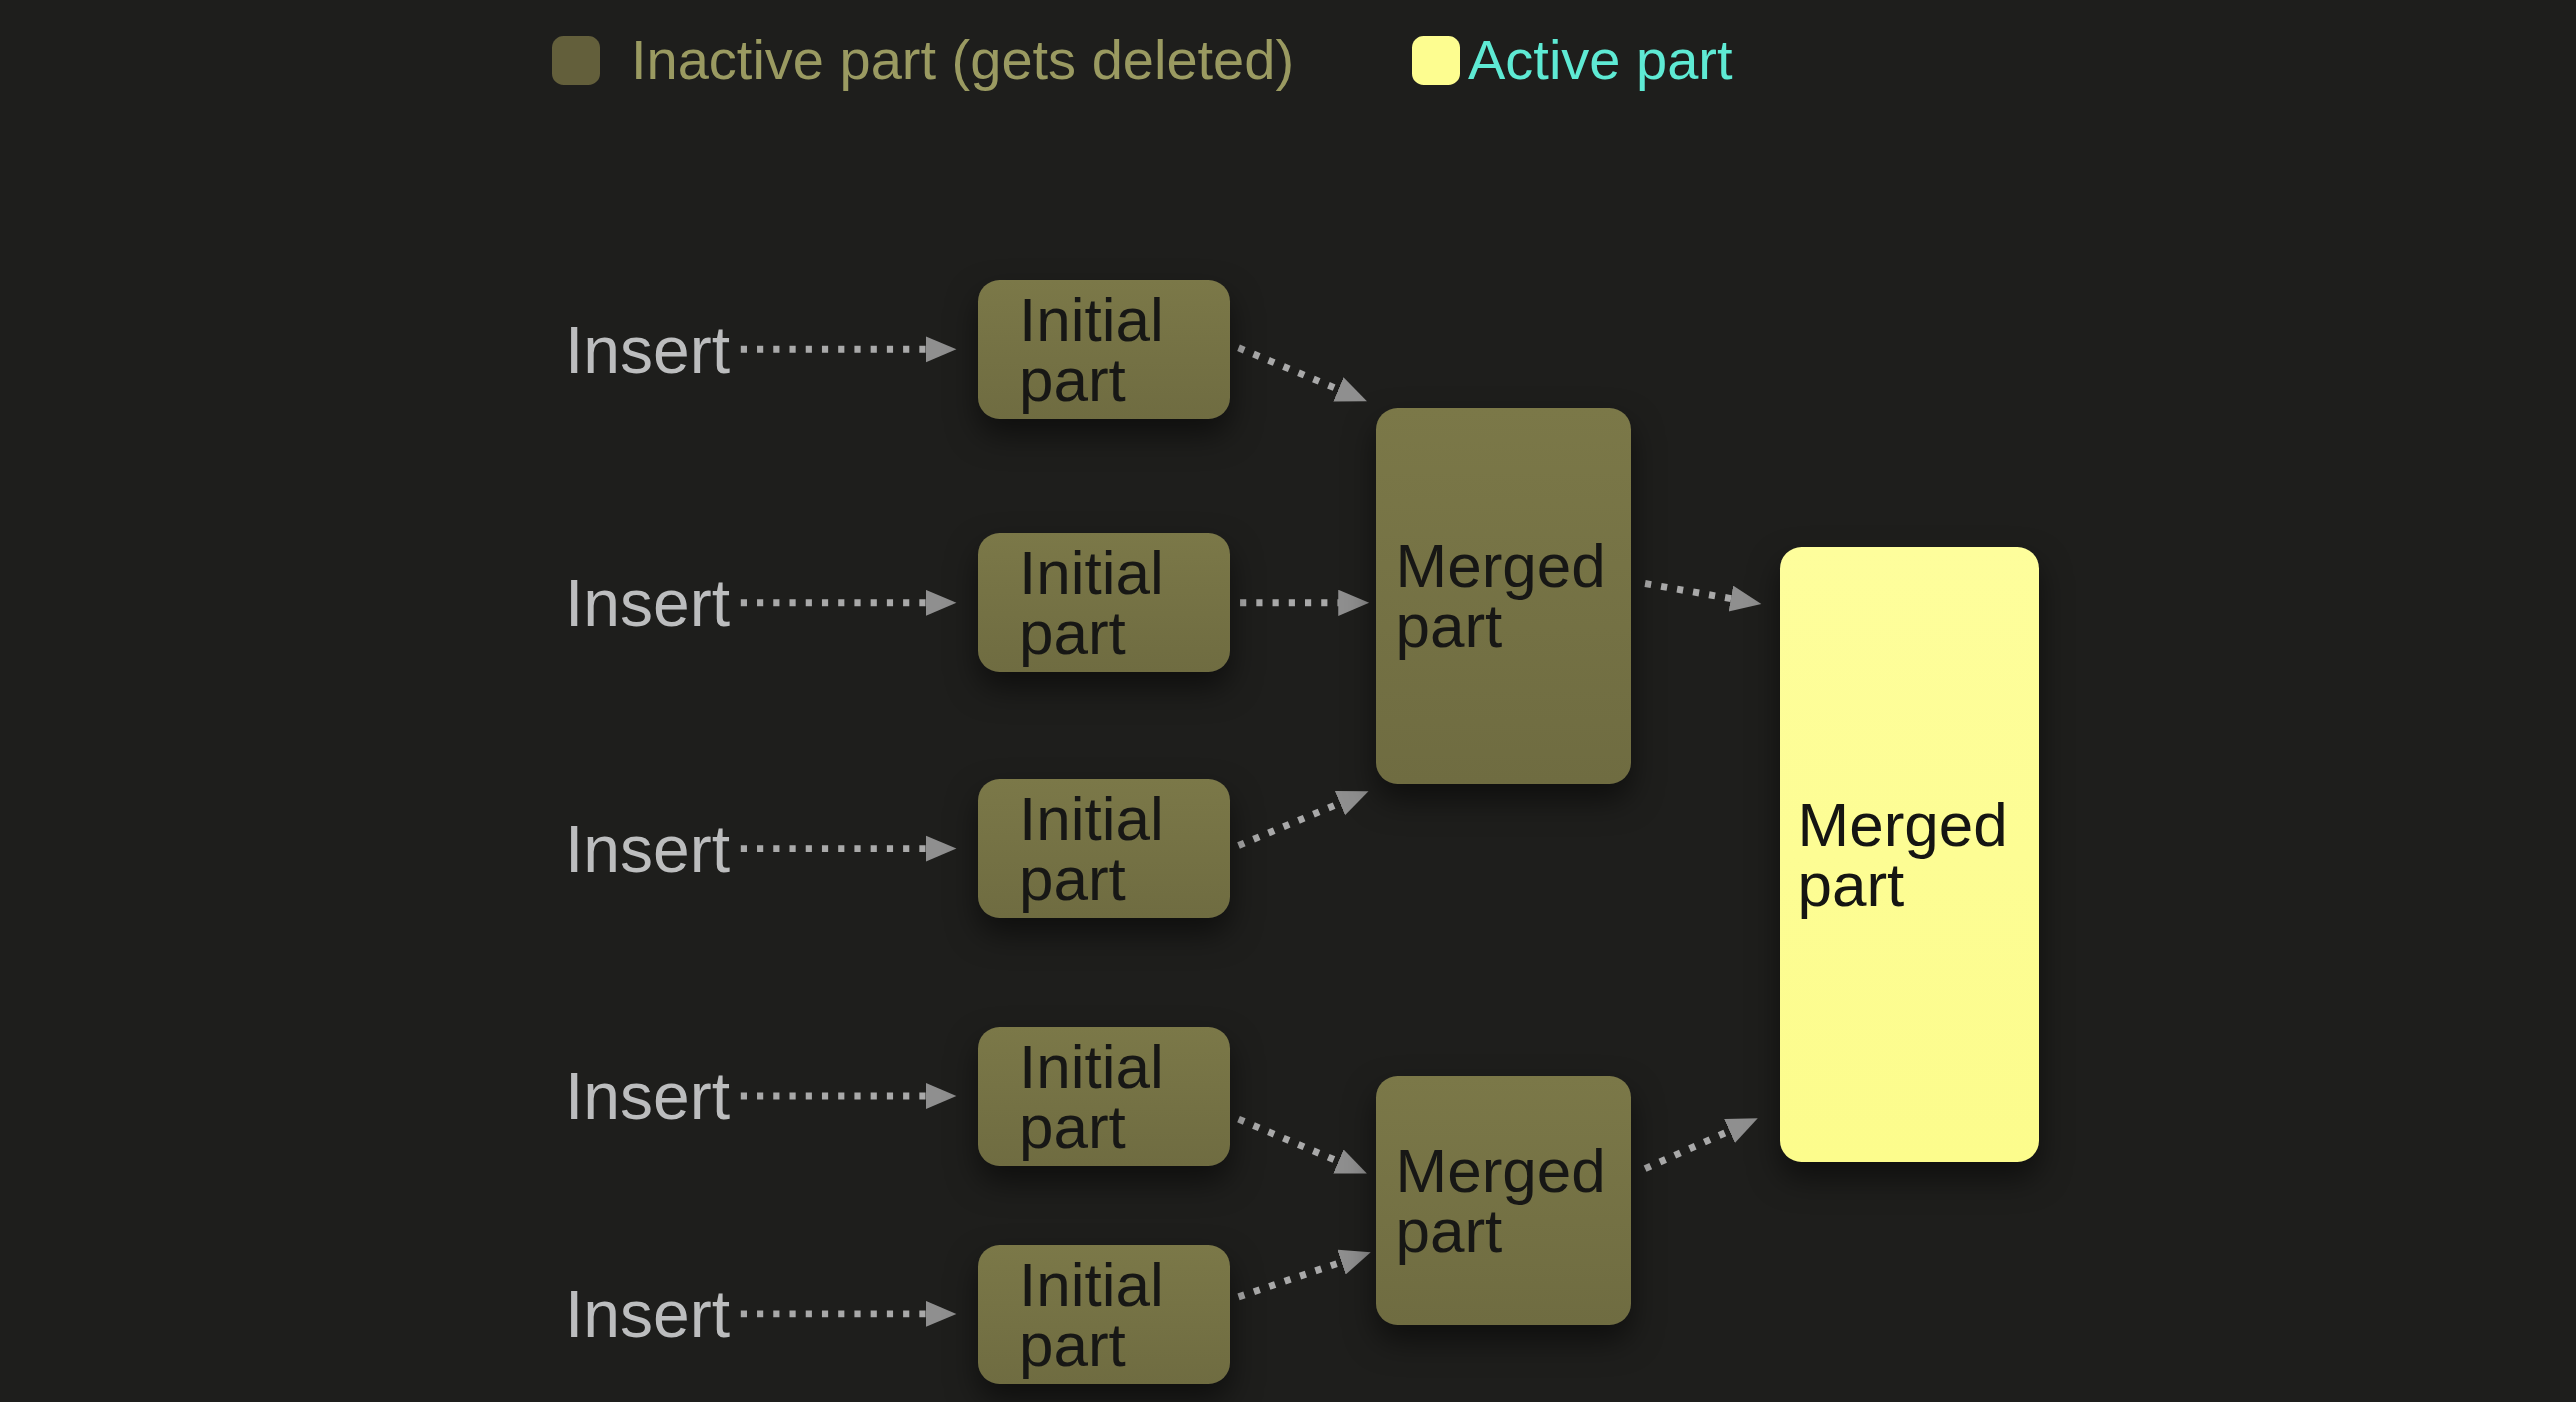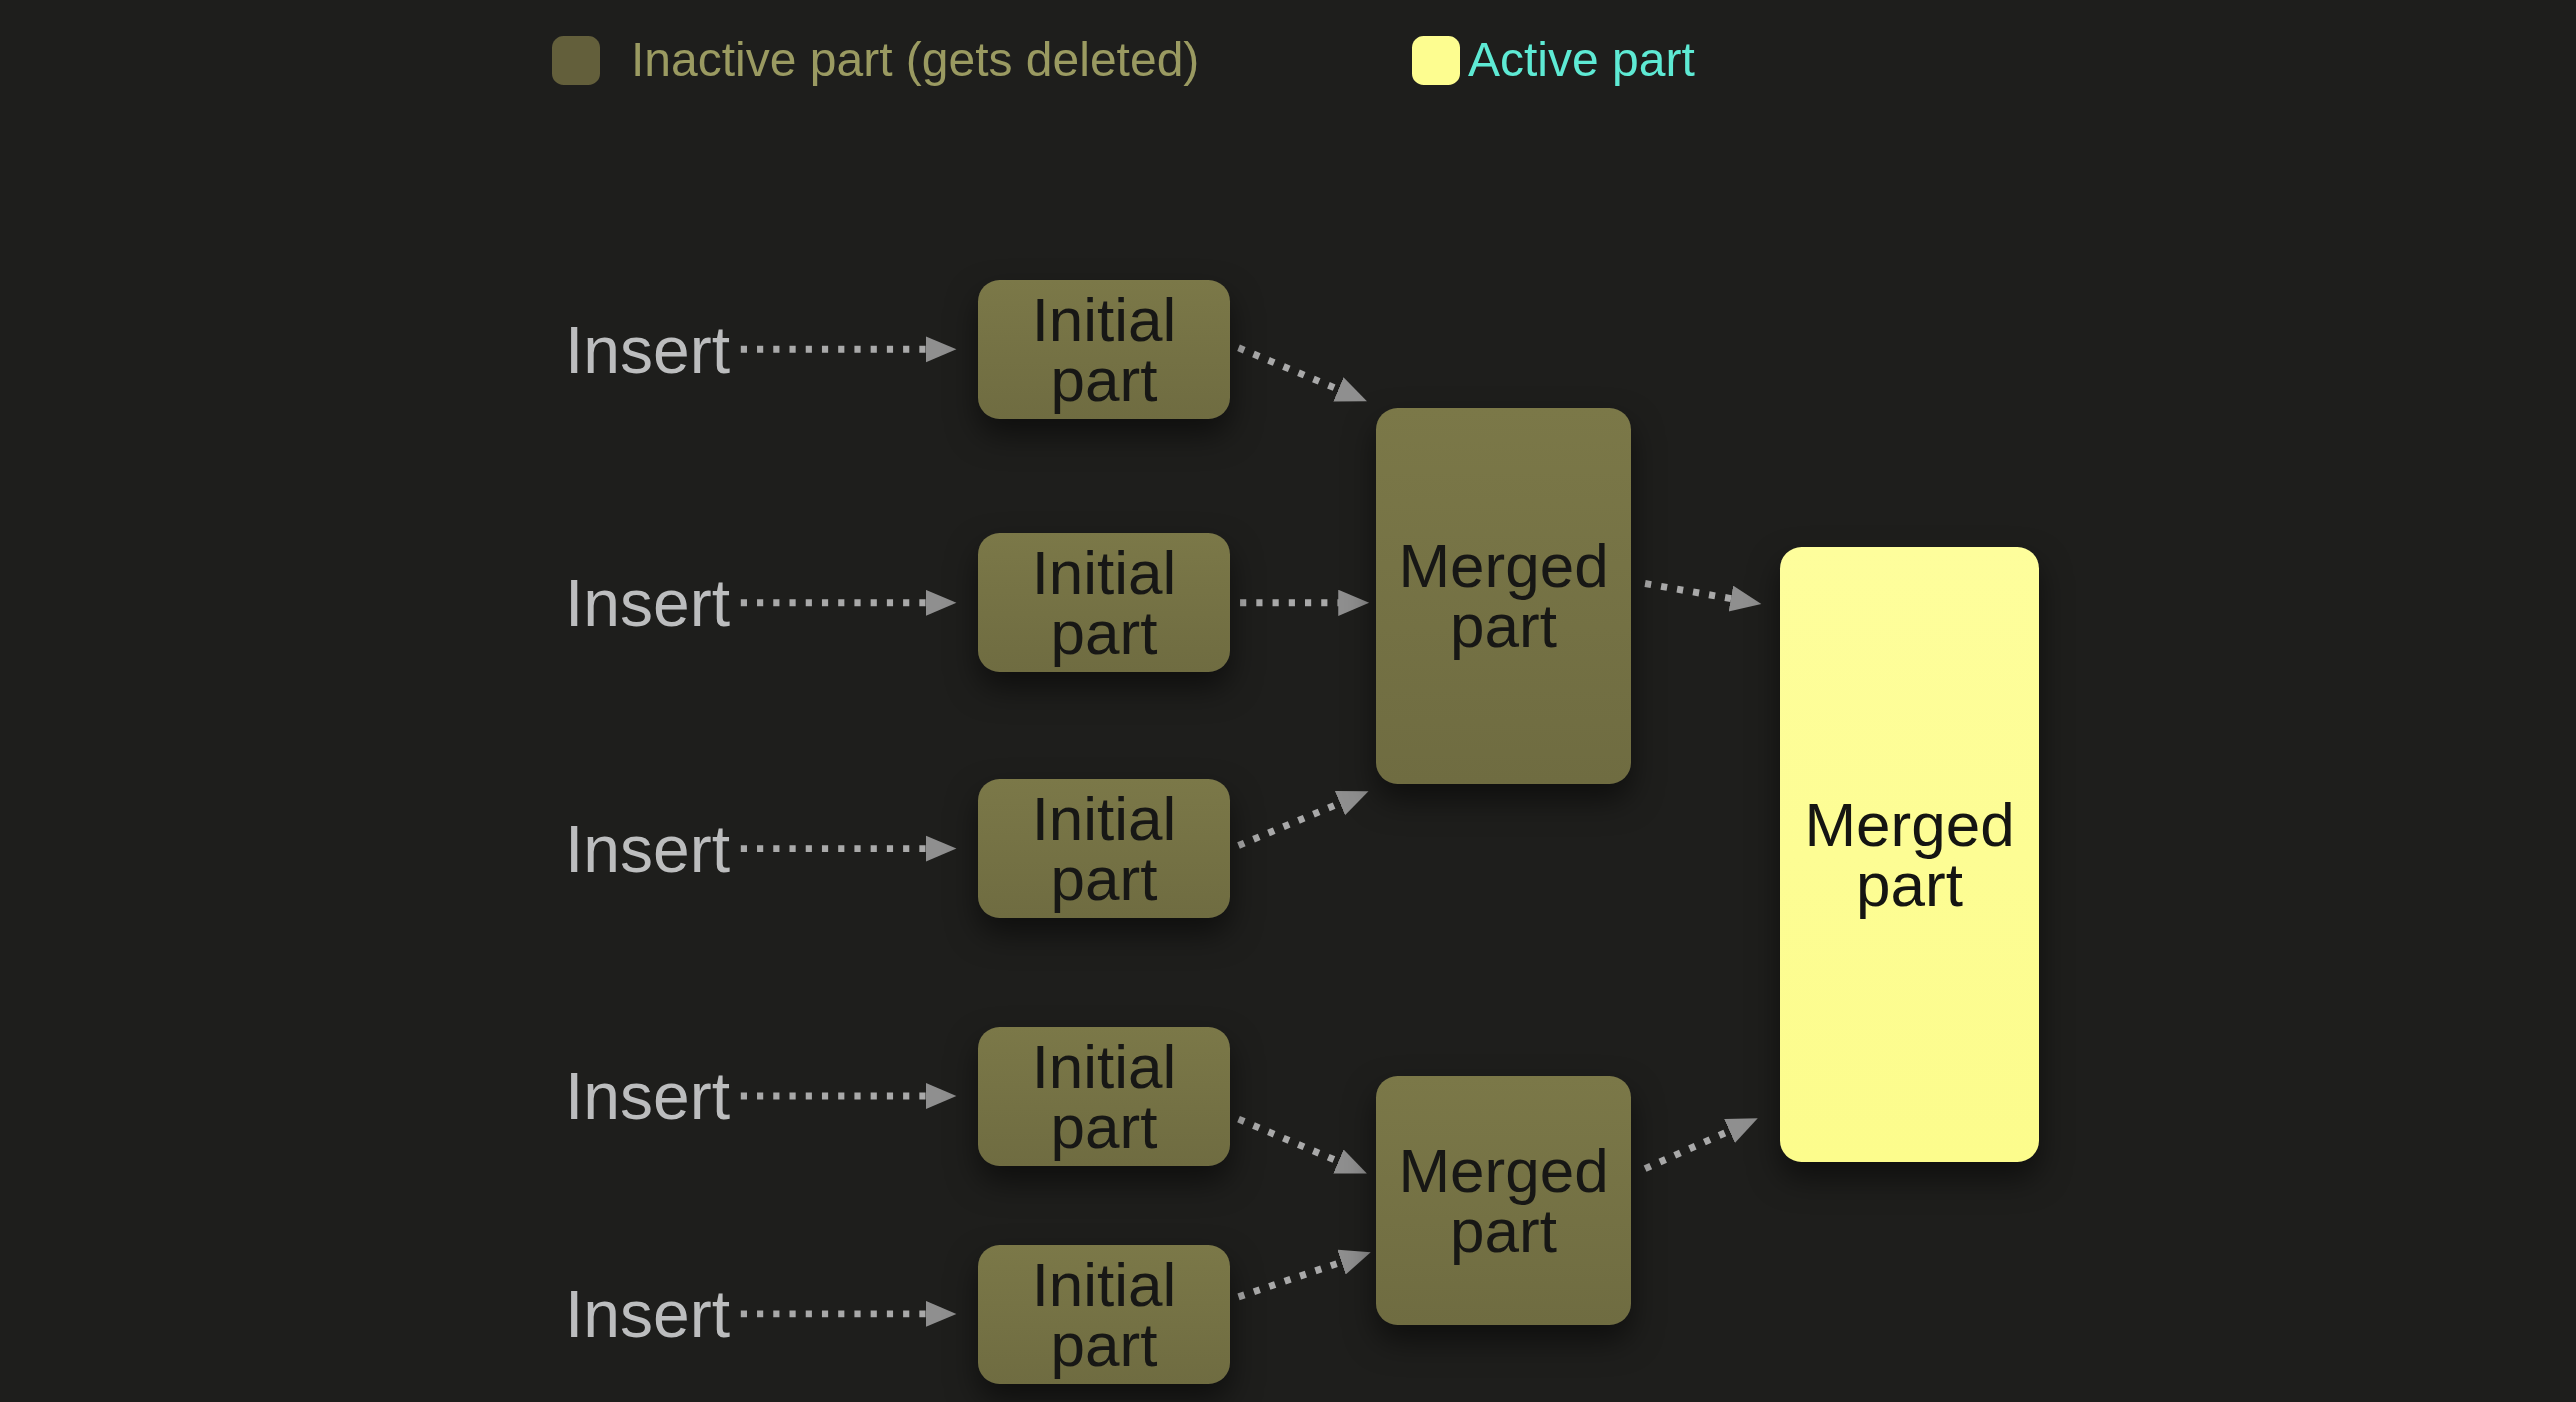--- a/index.html
+++ b/index.html
@@ -7,35 +7,35 @@
     position:relative;
     width:2576px;height:1402px;
     background:#1e1e1c;
     font-family:"Liberation Sans","DejaVu Sans",sans-serif;
     overflow:hidden;
   }
   
   .swatch{position:absolute;width:48px;height:49px;border-radius:11.6px;}
   .swatch.inactive{left:552px;top:36px;background:#635f3b;}
   .swatch.active{left:1412px;top:36px;background:#fdfd90;}
-  .legend-label{position:absolute;top:29px;height:62px;line-height:62px;font-size:48px;white-space:nowrap;}
+  .legend-label{position:absolute;top:29px;height:62px;line-height:62px;font-size:56px;white-space:nowrap;}
   .legend-label.inactive{left:631px;color:#9a9a61;}
   .legend-label.active{left:1468px;color:#5eead4;}
   
   .insert-label{
     position:absolute;left:565px;width:178px;height:62px;line-height:62px;
     font-size:66px;color:#bcbdbe;white-space:nowrap;
   }
   .insert-label.r1{top:319px;} .insert-label.r2{top:572px;}
   .insert-label.r3{top:818px;} .insert-label.r4{top:1065px;}
   .insert-label.r5{top:1283px;}
   
   .node{
     position:absolute;display:flex;align-items:center;justify-content:center;
-    text-align:center;font-size:62px;line-height:60px;border-radius:21.6px;
+    font-size:62px;line-height:60px;border-radius:21.6px;
     box-shadow:0 15.5px 31px rgba(0,0,0,0.5);
   }
   .node.olive{
     background:linear-gradient(180deg,#7b7848 0%,#6f6c41 100%);
     color:#171715;
   }
   .node.yellow{
     background:linear-gradient(180deg,#fefe9c 0%,#fcfc8c 100%);
     color:#151512;
   }

